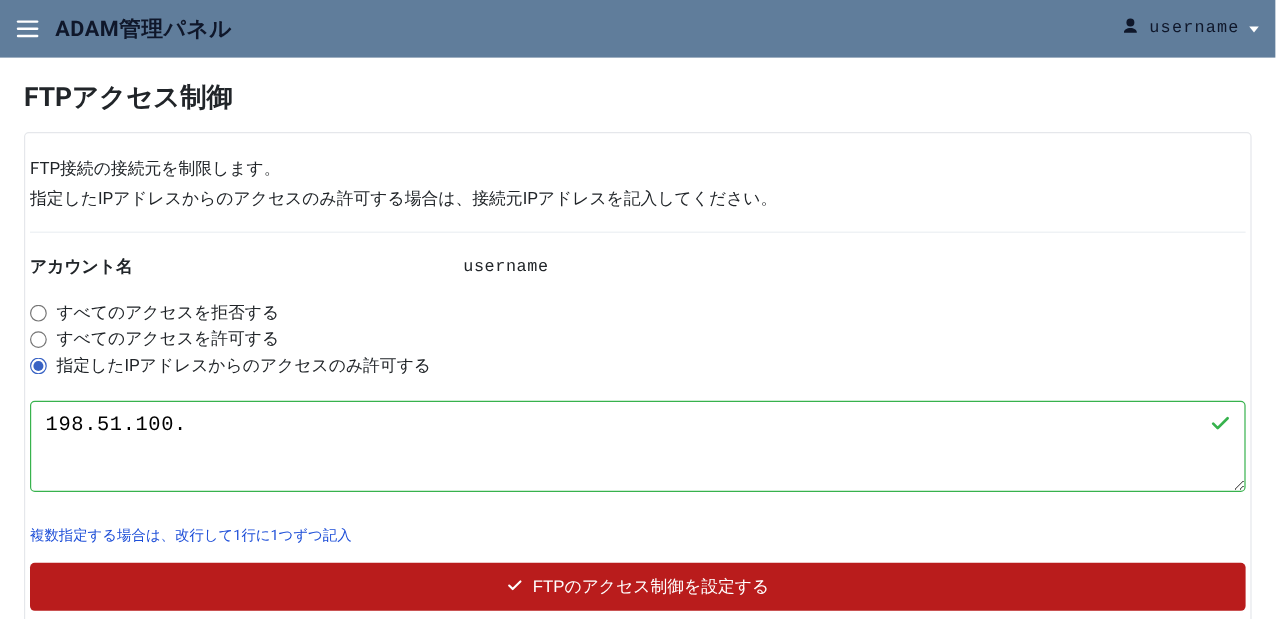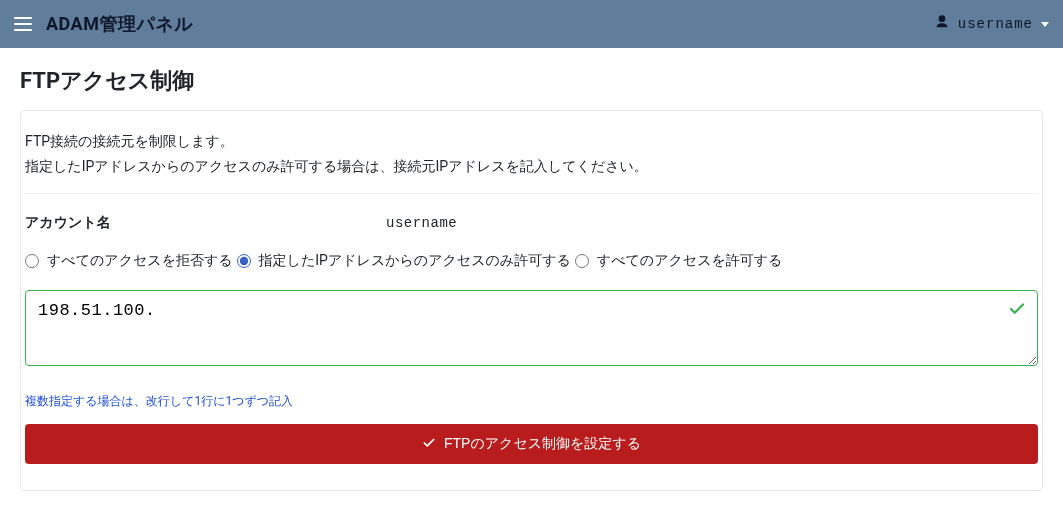--- a/index.html
+++ b/index.html
@@ -34,21 +34,21 @@
   }
   .desc { font-size: 14px; line-height: 1.8; padding-bottom: 14px; border-bottom: 1px solid #eceff3; margin-bottom: 18px; }
   .form-row { display:flex; align-items:center; margin-bottom: 20px; font-size:14px;gap:23px; }
   .form-label-col { width: 338px; display:flex; align-items:center; gap:10px; padding-top:2px; }
   .form-label { font-weight:700; }
   .badge-required {
     background:#c62f41; color:#fff; font-size:11px; font-weight:700; padding:2px 8px 3px; border-radius:999px; margin-left:auto; margin-right:20px;
   }
   .form-control-col { flex:1; }
   .static-value { font-family: Consolas, "Courier New", monospace; font-size:14px; letter-spacing:.5px; }
-  .radio-list { display:flex; flex-direction:row; gap:4px; }
+  .radio-list { display:flex; flex-direction:column; gap:4px; }
   .radio-item { display:flex; align-items:center; gap:8px; font-size:14px; }
   .radio-item input[type=radio] { width:14px; height:14px; accent-color:#3862c4; }
   .textarea-wrap { position:relative; }
   textarea.ip-input {
     width:100%; min-height:76px; resize:vertical;
     border:1px solid #37b24d; border-radius:4px; padding:10px 36px 10px 12px;
     font-family: Consolas, "Courier New", monospace; font-size:17px; letter-spacing:.5px;
     outline:none;
   }
   .valid-icon { position:absolute; top:10px; right:12px; color:#37b24d; }
@@ -102,26 +102,26 @@
     </div>
 
     <div class="form-row">
       <div class="form-control-col">
         <div class="radio-list">
           <label class="radio-item">
             <input type="radio" name="access" style="">
             <span>すべてのアクセスを拒否する</span>
           </label>
           <label class="radio-item">
+            <input type="radio" name="access" style="">
+            <span>すべてのアクセスを許可する</span>
+          </label>
+          <label class="radio-item">
             <input type="radio" name="access" checked="" style="">
             <span>指定したIPアドレスからのアクセスのみ許可する</span>
-          </label>
-          <label class="radio-item">
-            <input type="radio" name="access" style="">
-            <span>すべてのアクセスを許可する</span>
           </label>
         </div>
       </div>
     </div>
 
     <div class="form-row" style="margin-bottom:4px;">
       <div class="form-control-col">
         <div class="textarea-wrap">
           <textarea class="ip-input" style="">198.51.100.</textarea>
           <span class="valid-icon">

